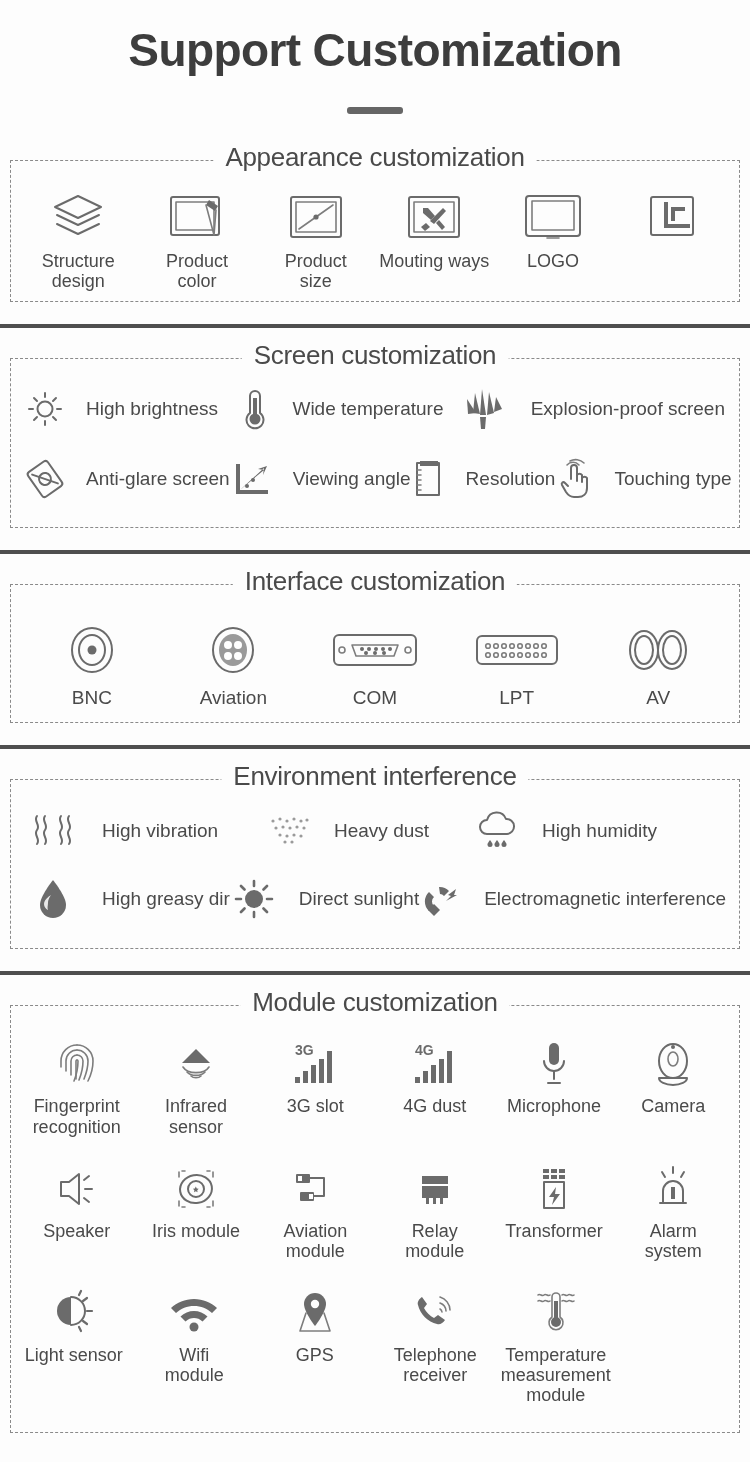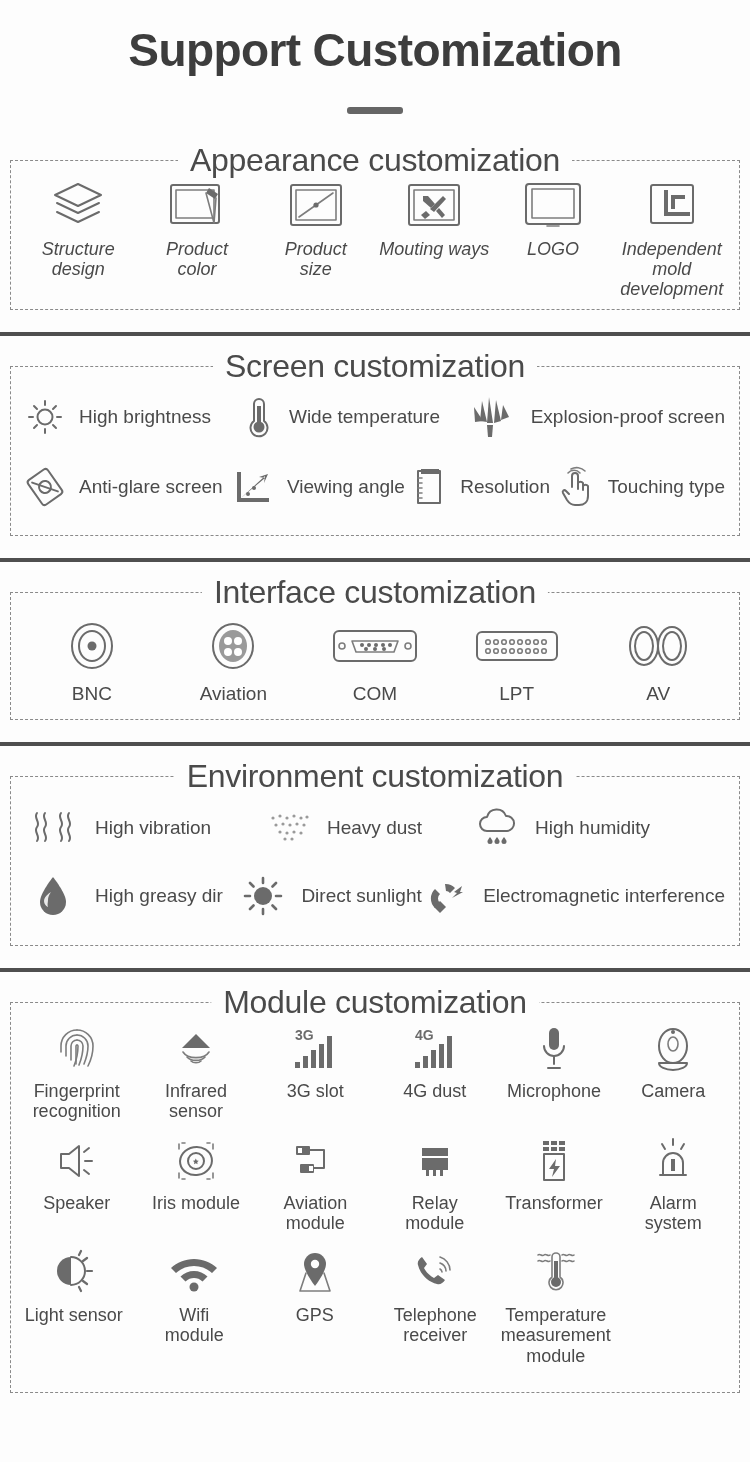--- a/index.html
+++ b/index.html
@@ -41,21 +41,21 @@
     border: 1px dashed #8a8a8a;
     background: #fdfdfd;
   }
   .section-title {
     position: absolute;
     top: -19px;
     left: 50%;
     transform: translateX(-50%);
     background: #fdfdfd;
     padding: 0 12px;
-    font-size: 32px;
+    font-size: 26px;
     color: #4a4a4a;
     white-space: nowrap;
     letter-spacing: -0.3px;
   }
   .divider {
     height: 4px;
     background: #4f4f4f;
     width: 100%;
   }
   .gap-sm { height: 22px; }
@@ -67,44 +67,44 @@
     align-items: flex-start;
     justify-content: space-between;
   }
   .cell {
     display: flex;
     flex-direction: column;
     align-items: center;
     text-align: center;
     flex: 1 1 0;
   }
-  .cell .ic { height: 58px; display: flex; align-items: center; justify-content: flex-end; }
+  .cell .ic { height: 58px; display: flex; align-items: center; justify-content: flex-end; margin-top: 12px; }
   .cell .lbl {
     font-size: 18px;
     line-height: 1.12;
     color: #4a4a4a;
     margin-top: 4px;
     white-space: pre-line;
   }
 
   
   .inline-row { display: flex; align-items: center; }
-  .inline-item { display: flex; align-items: center; gap: 14px; }
+  .inline-item { display: flex; align-items: center; gap: 21px; }
   .inline-item .ic { flex: 0 0 auto; display: flex; align-items: center; justify-content: center; }
   .inline-item .lbl { font-size: 19px; color: #4a4a4a; white-space: nowrap; }
 
   svg { display: block; }
   .st { fill: none; stroke: #6b6b6b; stroke-width: 2; stroke-linecap: round; stroke-linejoin: round; }
   .st-thin { fill: none; stroke: #7d7d7d; stroke-width: 1.6; stroke-linecap: round; stroke-linejoin: round; }
   .fl { fill: #6b6b6b; }
   .fl-l { fill: #9a9a9a; }
 
   
   #sec-appearance .row { padding: 16px 8px 10px; }
-  #sec-appearance .cell .lbl { font-size: 18px; font-style: italic; }
+  #sec-appearance .cell .lbl { font-size: 18px; }
 
   
   #sec-screen { padding: 26px 14px 26px; }
   #sec-screen .inline-row { margin-bottom: 24px; }
   #sec-screen .inline-row:last-child { margin-bottom: 0; }
 
   
   #sec-interface .row { padding: 24px 10px 14px; }
   #sec-interface .cell .lbl { font-size: 19px; margin-top: 8px; }
   .other-box {
@@ -203,22 +203,20 @@
     </div>
 
     <div class="cell">
       <div class="ic">
         <svg width="58" height="56" viewBox="0 0 58 56">
           <rect class="st" x="8" y="7" width="42" height="38" rx="2"></rect>
           <path class="fl" d="M21 12 h4 v22 h22 v4 h-26 z"></path>
           <path class="fl" d="M28 17 h14 v4 h-10 v10 h-4 z"></path>
         </svg>
       </div>
-      <div class="lbl">Independent
-mold development</div>
     </div>
 
   </div>
 </div>
 
 <div class="gap-sm"></div>
 <div class="divider"></div>
 <div class="gap-title"></div>
 
 <div class="section" id="sec-screen">
@@ -409,21 +407,21 @@
 
 
   </div>
 </div>
 
 <div class="gap-sm"></div>
 <div class="divider"></div>
 <div class="gap-title"></div>
 
 <div class="section" id="sec-environment">
-  <div class="section-title">Environment customization</div>
+  <div class="section-title">Environment interference</div>
 
   <div class="inline-row">
     <div class="inline-item" style="width:240px">
       <div class="ic">
         <svg width="56" height="42" viewBox="0 0 56 42">
           <g class="st">
               <path d="M12 6c-4 5 4 9 0 14s4 9 0 14"></path>
               <path d="M20 6c-4 5 4 9 0 14s4 9 0 14"></path>
             </g>
           <g class="st">

